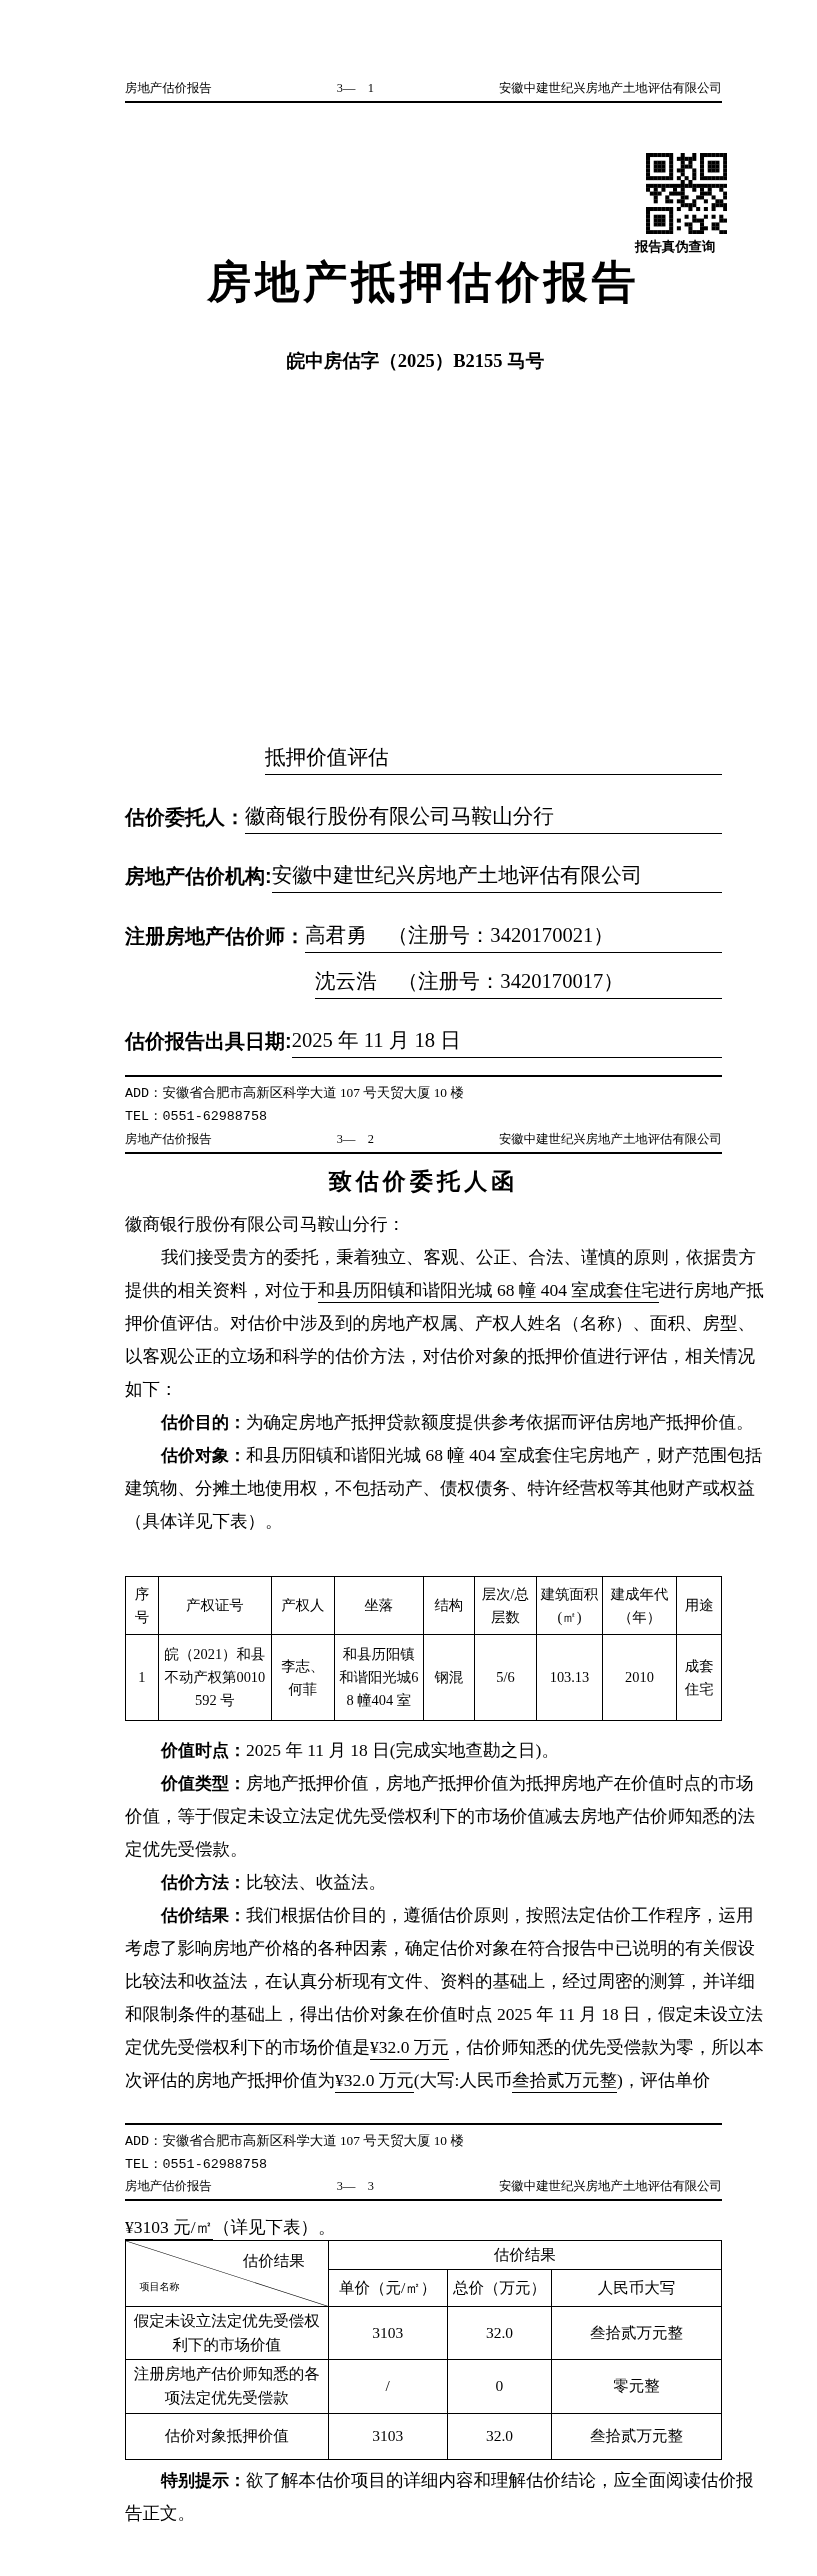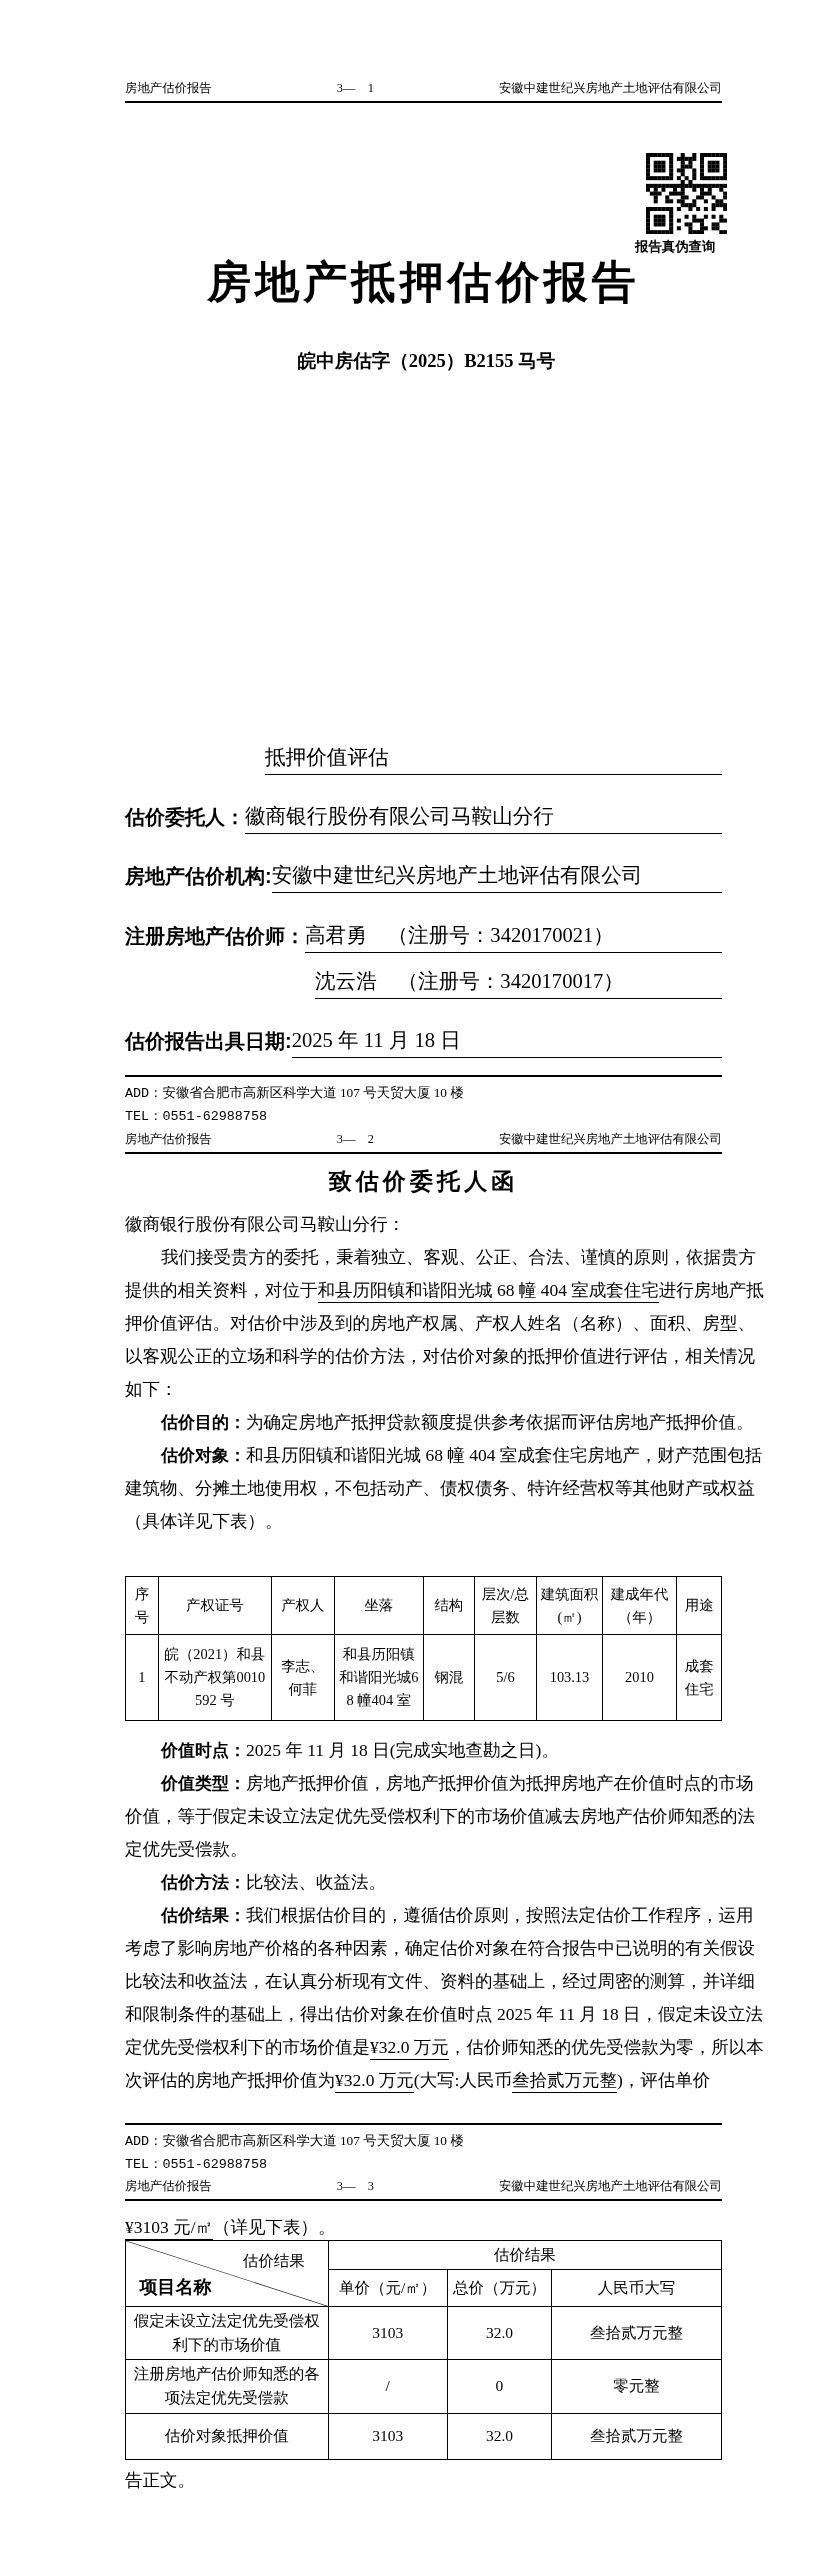--- a/index.html
+++ b/index.html
@@ -9,21 +9,21 @@
   .pghead{position:absolute;left:125px;width:597px;display:flex;justify-content:space-between;
           align-items:flex-end;font-size:12.4px;border-bottom:2.1px solid #000;padding-bottom:4.1px;gap:9px;}
   .pghead .mid{flex:0 0 auto;}
   
   .pgfoot{position:absolute;left:125px;width:597px;border-top:2.1px solid #000;padding-top:5.2px;
           font-size:13.4px;line-height:21.6px;}
   .pgfoot .mono{font-family:"Liberation Mono","DejaVu Sans Mono",monospace;}
   
   .title{position:absolute;left:125px;width:597px;text-align:center;font-size:44px;font-weight:bold;
          letter-spacing:4.1px;white-space:nowrap;}
-  .subtitle{position:absolute;left:128px;width:597px;text-align:center;font-size:18.5px;font-weight:bold;}
+  .subtitle{position:absolute;left:117px;width:597px;text-align:center;font-size:18.5px;font-weight:bold;}
   .qr{position:absolute;left:646px;top:153px;width:81px;height:81px;}
   .qrcap{position:absolute;left:635px;top:238px;width:102px;font-size:13.4px;font-weight:bold;}
   .fld{position:absolute;left:125px;width:597px;display:flex;align-items:flex-end;font-size:20.6px;}
   .fld .lbl{font-weight:bold;white-space:nowrap;font-family:"Liberation Sans","DejaVu Sans",sans-serif;
             font-size:20px;padding-bottom:3.1px;}
   .fld .val{flex:1;border-bottom:1.5px solid #000;padding-bottom:3.1px;white-space:nowrap;}
   .fld .ctr{text-align:left;}
   .sp1{width:140px;flex:0 0 auto;}
   .sp2{width:190px;flex:0 0 auto;}
   
@@ -36,21 +36,21 @@
          letter-spacing:4.1px;}
   
   table.t{border-collapse:collapse;position:absolute;left:125px;width:597px;table-layout:fixed;}
   table.t td,table.t th{border:1px solid #000;text-align:center;vertical-align:middle;
         font-weight:normal;padding:2.1px 3.1px;word-break:break-all;}
   table.t1 td,table.t1 th{font-size:14.4px;line-height:23px;}
   table.t2 td,table.t2 th{font-size:15.5px;line-height:24px;}
   .diagcell{position:relative;padding:0 !important;}
   .diagcell svg{position:absolute;left:0;top:0;width:100%;height:100%;}
   .diagcell .c-top{position:absolute;top:8.2px;right:23px;font-size:15.5px;}
-  .diagcell .c-bot{position:absolute;bottom:7.2px;left:13.4px;font-size:18px;font-weight:bold;}
+  .diagcell .c-bot{position:absolute;bottom:7.2px;left:13.4px;font-size:10px;}
   .qr svg{display:block;}
 </style>
 </head>
 <body>
 
 <div class="doc">
 
   <div class="pghead" style="top:80px;">
     <span>房地产估价报告</span>
     <span class="mid">3—　1</span>
@@ -443,17 +443,18 @@
     <tr style="height:46px;">
       <td>估价对象抵押价值</td>
       <td>3103</td>
       <td>32.0</td>
       <td>叁拾贰万元整</td>
     </tr>
   </tbody>
     </table>
 
   <div class="body-block" style="top:2464px;">
+    <div class="ln ind"><span class="blbl">特别提示：</span><span>欲了解本估价项目的详细内容和理解估价结论，应全面阅读估价报</span></div>
     <div class="ln">告正文。</div>
   </div>
 
 </div>
 
 
 </body></html>

